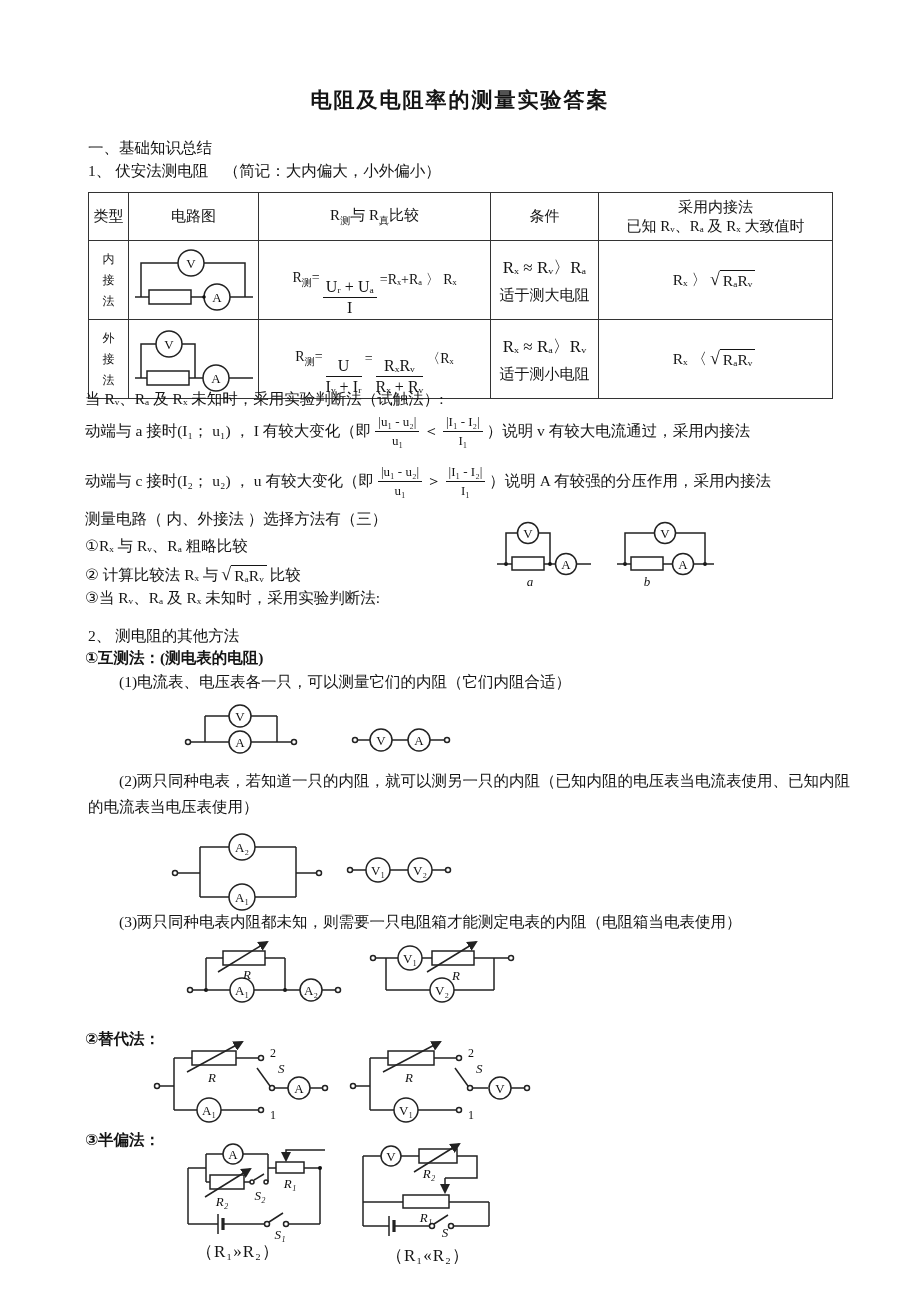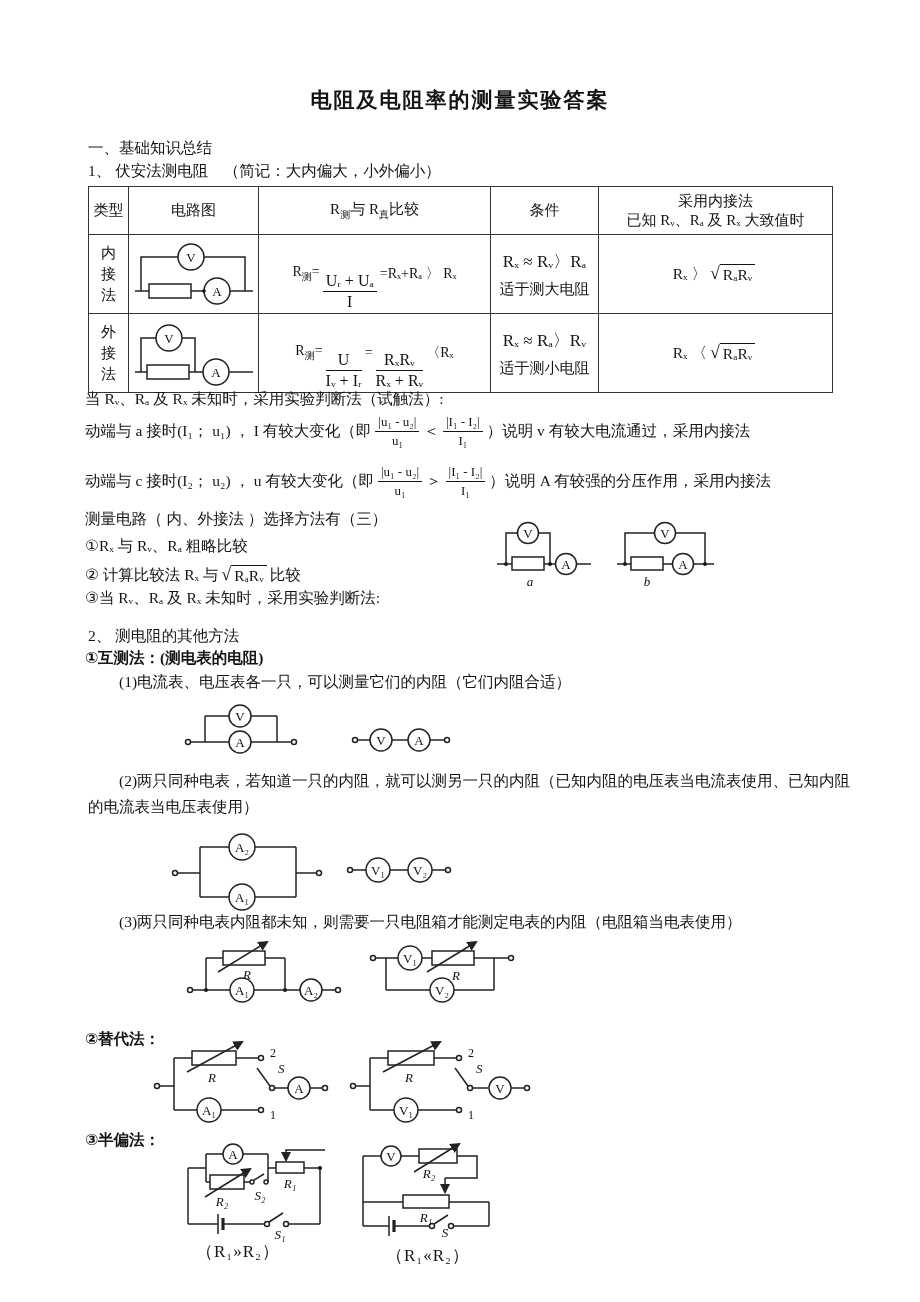--- a/index.html
+++ b/index.html
@@ -8,21 +8,21 @@
         font-family:"Liberation Serif","DejaVu Serif","DejaVu Sans",serif;color:#141414;overflow:hidden;}
   .abs{position:absolute;}
   .title{width:100%;text-align:center;font-size:21px;font-weight:700;letter-spacing:2px;}
   .t15{font-size:15.5px;}
   .bold{font-weight:700;}
   table.vt{border-collapse:collapse;table-layout:fixed;width:744px;}
   .vt td{border:1px solid #333;text-align:center;vertical-align:middle;padding:2px;font-size:15px;}
   .vt tr.hrow td{height:48px;}
   .vt tr.r1 td{height:70px;}
   .vt tr.r2 td{height:72px;}
-  .vtype{display:inline-block;width:17px;word-break:break-all;line-height:21px;font-size:15px;}
+  .vtype{display:inline-block;width:17px;word-break:break-all;line-height:21px;font-size:12px;}
   .formula-row{display:flex;align-items:center;justify-content:center;gap:3px;font-size:14px;}
   .frac{display:inline-block;text-align:center;vertical-align:middle;margin-top:35px;}
   .frac .num{display:block;border-bottom:1px solid #141414;padding:0 3px 1px;}
   .frac .den{display:block;padding-top:1px;}
   .formula-row .frac{font-size:16px;}
   .sqrt{display:inline-flex;align-items:flex-start;margin:0 3px;}
   .sqrt .sign{font-size:18px;line-height:1.05;}
   .sqrt .rad{border-top:1.3px solid #141414;padding:1px 3px 0;}
   .flexline{display:flex;align-items:center;font-size:15.5px;white-space:pre;}
   .flexline .frac{font-size:13px;margin:0 4px;white-space:normal;}
@@ -52,21 +52,21 @@
       <marker id="ah" viewBox="0 0 10 10" refX="8" refY="5" markerWidth="7" markerHeight="7" orient="auto-start-reverse">
         <path d="M0,0 L10,5 L0,10 z" fill="#222"></path>
       </marker>
     </defs>
   </svg>
 
   <div class="abs title" style="top:86px;left:0;">电阻及电阻率的测量实验答案</div>
   <div class="abs t15" style="top:138px;left:88px;">一、基础知识总结</div>
   <div class="abs t15" style="top:161px;left:88px;">1、 伏安法测电阻　（简记：大内偏大，小外偏小）</div>
 
-  <table class="vt abs" style="top:186px;left:88px;">
+  <table class="vt abs" style="top:192px;left:88px;">
     <colgroup>
         <col style="width:40px">
         <col style="width:130px">
         <col style="width:232px">
         <col style="width:108px">
         <col style="width:234px">
       </colgroup>
     <tbody>
         <tr class="hrow">
       <td>类型</td>

